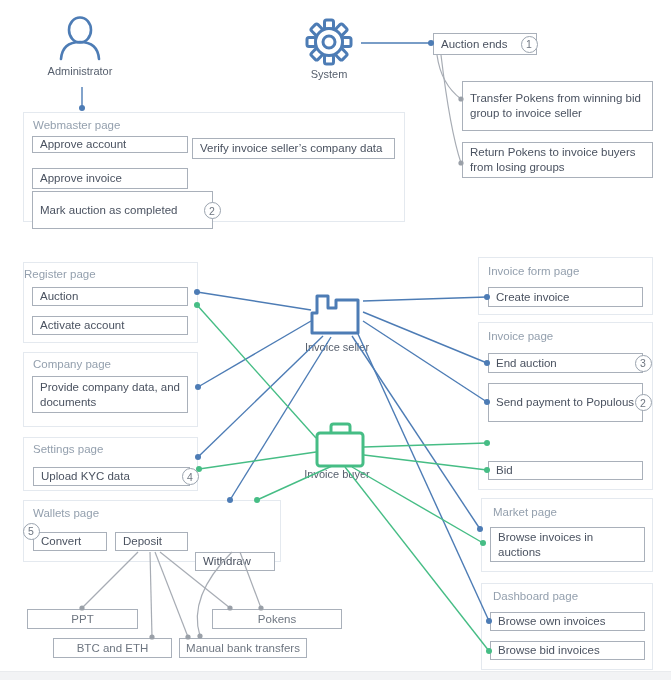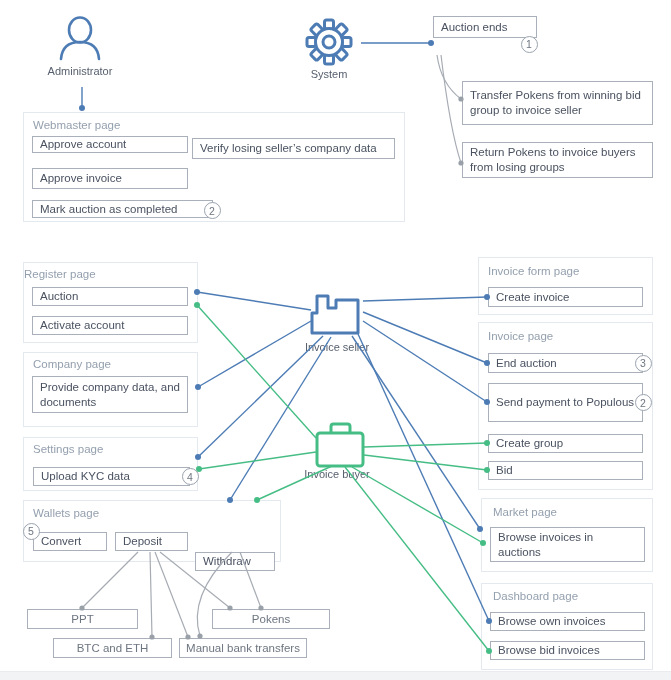--- a/index.html
+++ b/index.html
@@ -57,28 +57,28 @@
 
   <svg class="icon-svg" style="left:310px;top:418px" width="60" height="54" viewBox="0 0 60 54">
     <rect x="21" y="6" width="19" height="13" rx="2.5" fill="#ffffff" stroke="#46bd85" stroke-width="3"></rect>
     <rect x="7" y="15" width="46" height="33" rx="3" fill="#ffffff" stroke="#46bd85" stroke-width="3"></rect>
   </svg>
   <div class="actor-label" style="left:287px;top:468px;width:100px">Invoice buyer</div>
 
   <div class="group" style="left:23px;top:112px;width:382px;height:110px"></div>
   <div class="group-title" style="left:33px;top:119px">Webmaster page</div>
   <div class="btn nowrap" style="left:32px;top:136px;width:156px;height:17px">Approve account</div>
-  <div class="btn nowrap" style="left:192px;top:138px;width:203px;height:21px">Verify losing seller’s company data</div>
+  <div class="btn nowrap" style="left:192px;top:138px;width:203px;height:21px">Verify invoice seller’s company data</div>
   <div class="btn nowrap" style="left:32px;top:168px;width:156px;height:21px">Approve invoice</div>
-  <div class="btn nowrap" style="left:32px;top:200px;width:181px;height:18px">Mark auction as completed</div>
+  <div class="btn nowrap" style="left:32px;top:191px;width:181px;height:38px">Mark auction as completed</div>
   <div class="badge" style="left:203.5px;top:202px">2</div>
 
-  <div class="btn nowrap" style="left:433px;top:16px;width:104px;height:22px">Auction ends</div>
+  <div class="btn nowrap" style="left:433px;top:33px;width:104px;height:22px">Auction ends</div>
   <div class="badge" style="left:520.5px;top:35.5px">1</div>
-  <div class="btn" style="left:462px;top:81px;width:191px;height:44px">Transfer Pokens from winning bid group to invoice seller</div>
+  <div class="btn" style="left:462px;top:81px;width:191px;height:50px">Transfer Pokens from winning bid group to invoice seller</div>
   <div class="btn" style="left:462px;top:142px;width:191px;height:36px">Return Pokens to invoice buyers from losing groups</div>
 
   <div class="group" style="left:23px;top:262px;width:175px;height:81px"></div>
   <div class="group-title" style="left:24px;top:268px">Register page</div>
   <div class="btn nowrap" style="left:32px;top:287px;width:156px;height:19px">Auction</div>
   <div class="btn nowrap" style="left:32px;top:316px;width:156px;height:19px">Activate account</div>
 
   <div class="group" style="left:23px;top:352px;width:175px;height:75px"></div>
   <div class="group-title" style="left:33px;top:358px">Company page</div>
   <div class="btn" style="left:32px;top:376px;width:156px;height:37px">Provide company data, and documents</div>
@@ -90,34 +90,33 @@
 
   <div class="group" style="left:23px;top:500px;width:258px;height:62px"></div>
   <div class="group-title" style="left:33px;top:507px">Wallets page</div>
   <div class="btn nowrap" style="left:33px;top:532px;width:74px;height:19px">Convert</div>
   <div class="btn nowrap" style="left:115px;top:532px;width:73px;height:19px">Deposit</div>
   <div class="btn nowrap" style="left:195px;top:552px;width:80px;height:19px">Withdraw</div>
   <div class="badge" style="left:22.5px;top:522.5px">5</div>
 
   <div class="node" style="left:27px;top:609px;width:111px;height:20px">PPT</div>
   <div class="node" style="left:53px;top:638px;width:119px;height:20px">BTC and ETH</div>
-  <div class="node" style="left:212px;top:609px;width:118px;height:20px">Pokens</div>
+  <div class="node" style="left:212px;top:609px;width:130px;height:20px">Pokens</div>
   <div class="node" style="left:179px;top:638px;width:128px;height:20px">Manual bank transfers</div>
 
   <div class="group" style="left:478px;top:257px;width:175px;height:58px"></div>
   <div class="group-title" style="left:488px;top:265px">Invoice form page</div>
   <div class="btn nowrap" style="left:488px;top:287px;width:155px;height:20px">Create invoice</div>
 
   <div class="group" style="left:478px;top:322px;width:175px;height:168px"></div>
   <div class="group-title" style="left:488px;top:330px">Invoice page</div>
   <div class="btn nowrap" style="left:488px;top:353px;width:155px;height:20px">End auction</div>
   <div class="badge" style="left:634.5px;top:354.5px">3</div>
   <div class="btn" style="left:488px;top:383px;width:155px;height:39px">Send payment to Populous</div>
   <div class="badge" style="left:634.5px;top:394px">2</div>
-  <div class="btn nowrap" style="left:488px;top:434px;width:155px;height:19px">Create group</div>
   <div class="btn nowrap" style="left:488px;top:461px;width:155px;height:19px">Bid</div>
 
   <div class="group" style="left:481px;top:498px;width:172px;height:74px"></div>
   <div class="group-title" style="left:493px;top:506px">Market page</div>
   <div class="btn" style="left:490px;top:527px;width:155px;height:35px">Browse invoices in auctions</div>
 
   <div class="group" style="left:481px;top:583px;width:172px;height:87px"></div>
   <div class="group-title" style="left:493px;top:590px">Dashboard page</div>
   <div class="btn nowrap" style="left:490px;top:612px;width:155px;height:19px">Browse own invoices</div>
   <div class="btn nowrap" style="left:490px;top:641px;width:155px;height:19px">Browse bid invoices</div>

